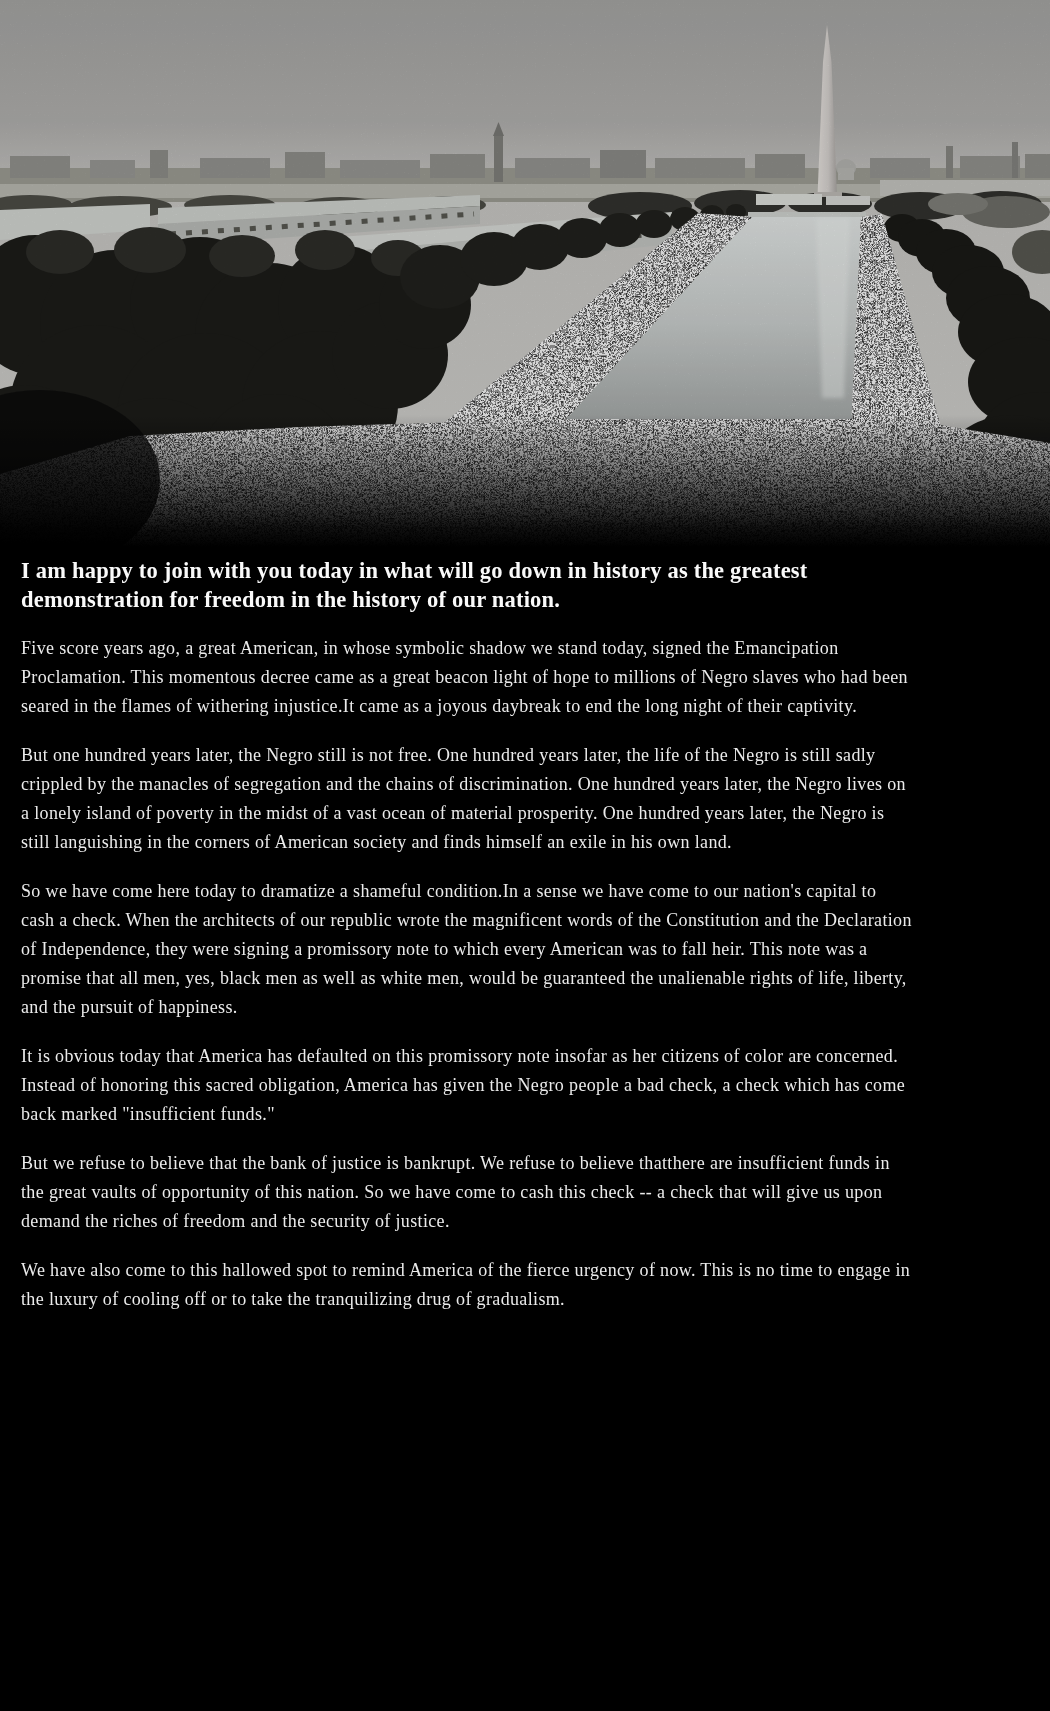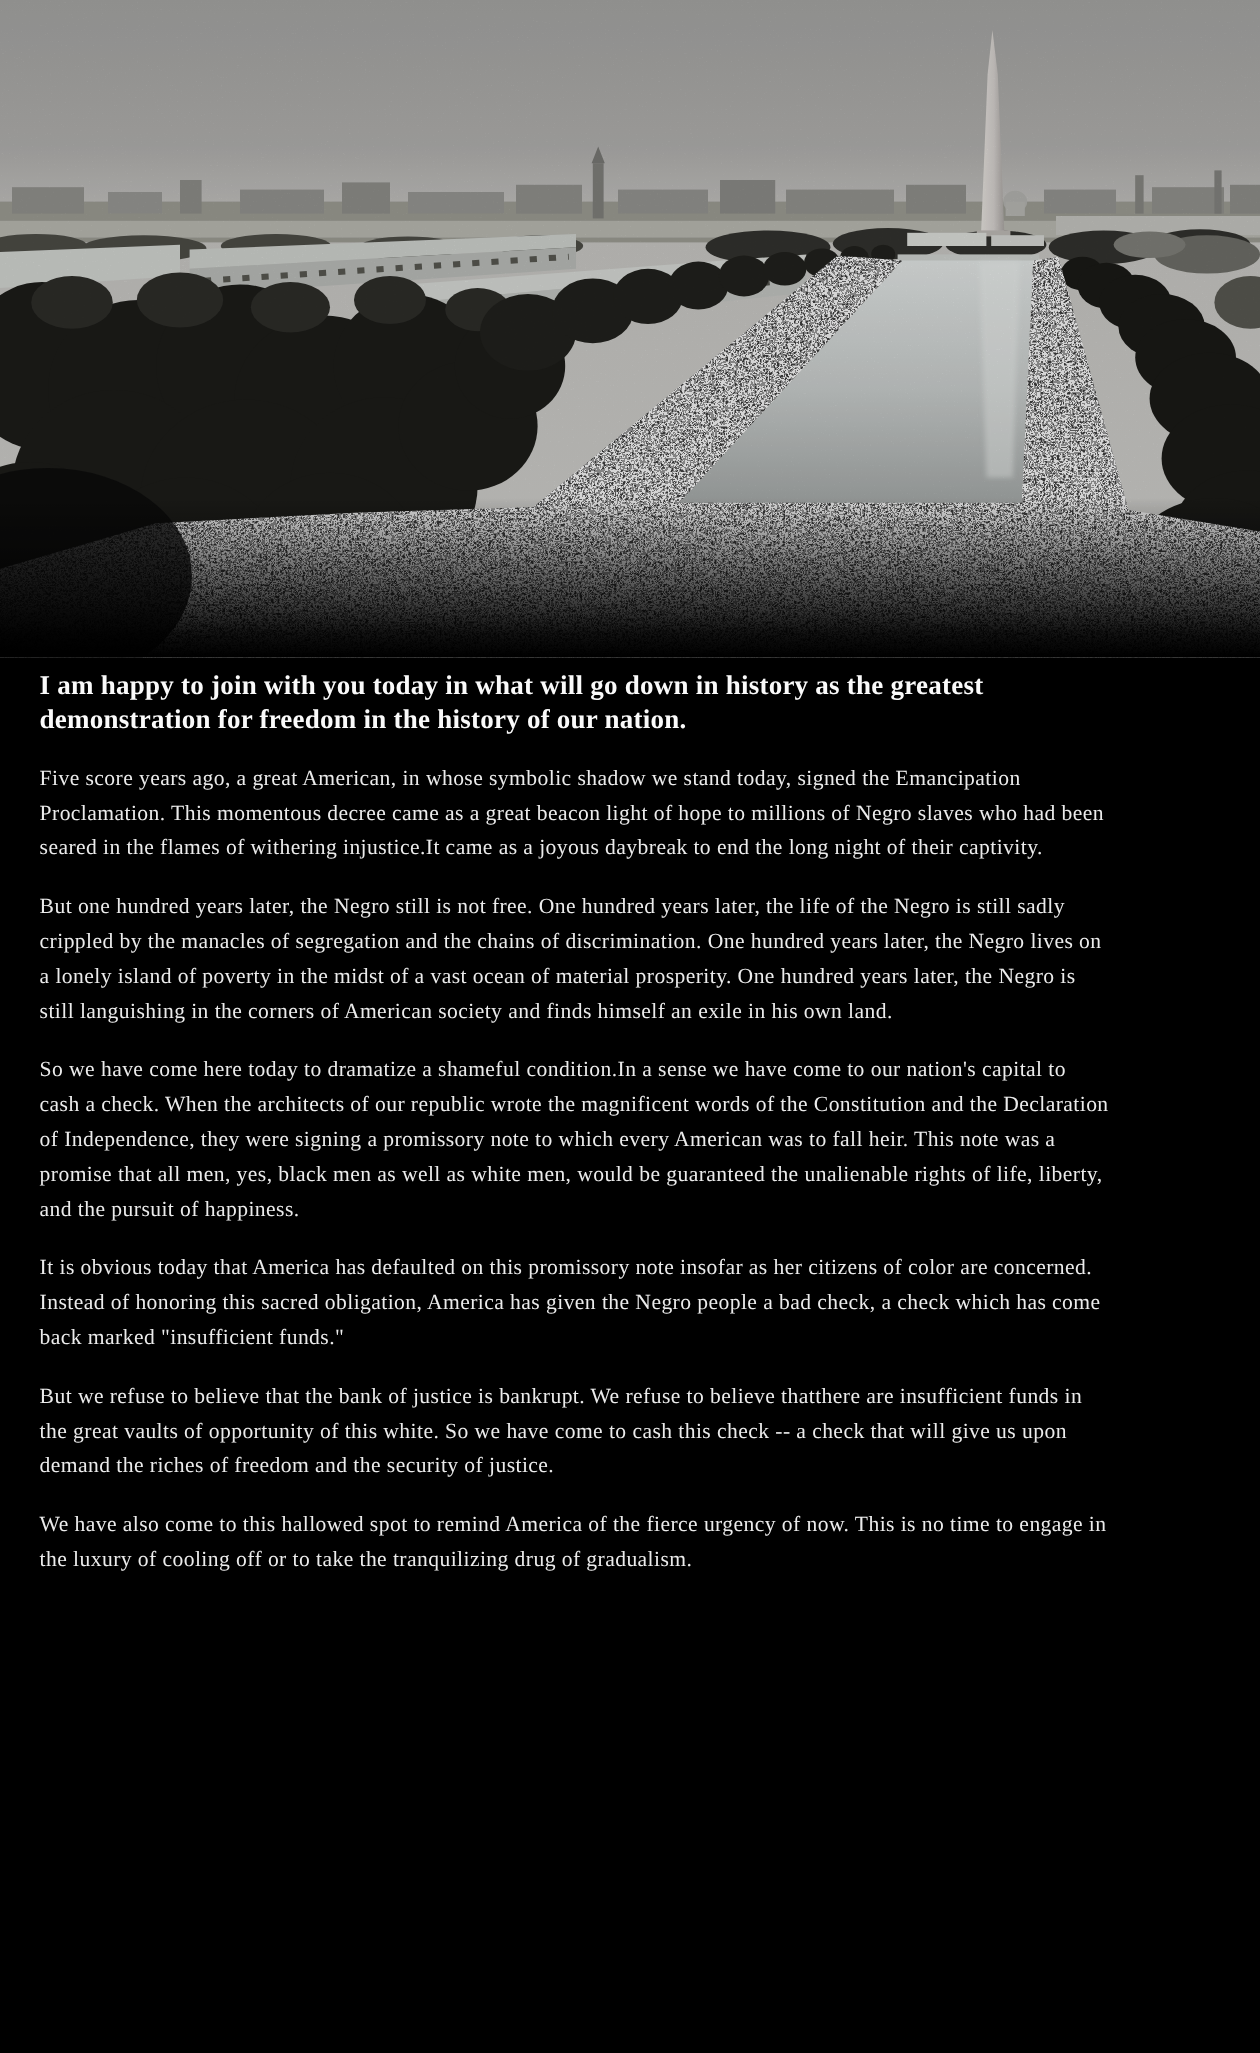--- a/index.html
+++ b/index.html
@@ -12,21 +12,21 @@
     font-family: "Liberation Serif", "DejaVu Serif", serif;
   }
   figure.photo {
     margin: 0;
     width: 1050px;
     height: 548px;
     display: block;
     line-height: 0;
   }
   main.speech {
-    padding: 0 33px;
+    padding: 0 21px;
   }
   .speech h1 {
     margin: 8px 0 0 0;
     max-width: 872px;
     font-size: 22.5px;
     line-height: 29px;
     font-weight: bold;
     color: #fafafa;
     letter-spacing: 0.2px;
   }
@@ -226,17 +226,17 @@
       <rect width="1050" height="548" filter="url(#grain)" opacity="0.1"></rect>
     </svg>
   </figure>
 
   <main class="speech">
     <h1>I am happy to join with you today in what will go down in history as the greatest demonstration for freedom in the history of our nation.</h1>
     <p>Five score years ago, a great American, in whose symbolic shadow we stand today, signed the Emancipation Proclamation. This momentous decree came as a great beacon light of hope to millions of Negro slaves who had been seared in the flames of withering injustice.It came as a joyous daybreak to end the long night of their captivity.</p>
     <p>But one hundred years later, the Negro still is not free. One hundred years later, the life of the Negro is still sadly crippled by the manacles of segregation and the chains of discrimination. One hundred years later, the Negro lives on a lonely island of poverty in the midst of a vast ocean of material prosperity. One hundred years later, the Negro is still languishing in the corners of American society and finds himself an exile in his own land.</p>
     <p>So we have come here today to dramatize a shameful condition.In a sense we have come to our nation's capital to cash a check. When the architects of our republic wrote the magnificent words of the Constitution and the Declaration of Independence, they were signing a promissory note to which every American was to fall heir. This note was a promise that all men, yes, black men as well as white men, would be guaranteed the unalienable rights of life, liberty, and the pursuit of happiness.</p>
     <p>It is obvious today that America has defaulted on this promissory note insofar as her citizens of color are concerned. Instead of honoring this sacred obligation, America has given the Negro people a bad check, a check which has come back marked "insufficient funds."</p>
-    <p>But we refuse to believe that the bank of justice is bankrupt. We refuse to believe thatthere are insufficient funds in the great vaults of opportunity of this white. So we have come to cash this check -- a check that will give us upon demand the riches of freedom and the security of justice.</p>
+    <p>But we refuse to believe that the bank of justice is bankrupt. We refuse to believe thatthere are insufficient funds in the great vaults of opportunity of this nation. So we have come to cash this check -- a check that will give us upon demand the riches of freedom and the security of justice.</p>
     <p>We have also come to this hallowed spot to remind America of the fierce urgency of now. This is no time to engage in the luxury of cooling off or to take the tranquilizing drug of gradualism.</p>
   </main>
 
 </div>
 
 </body></html>

